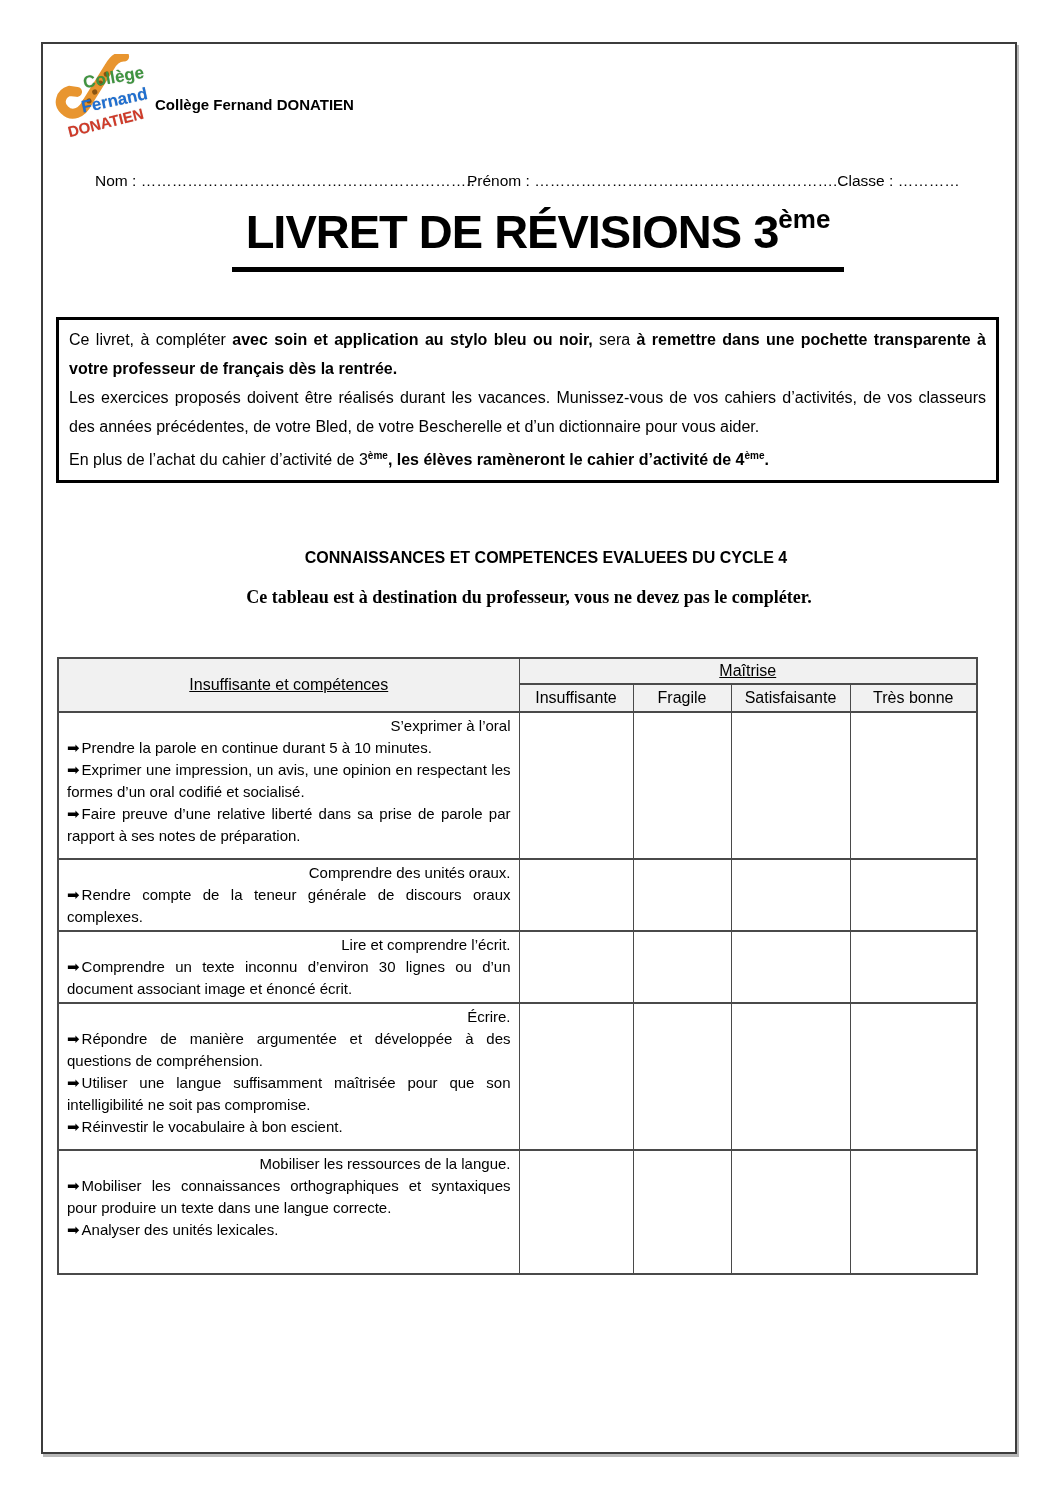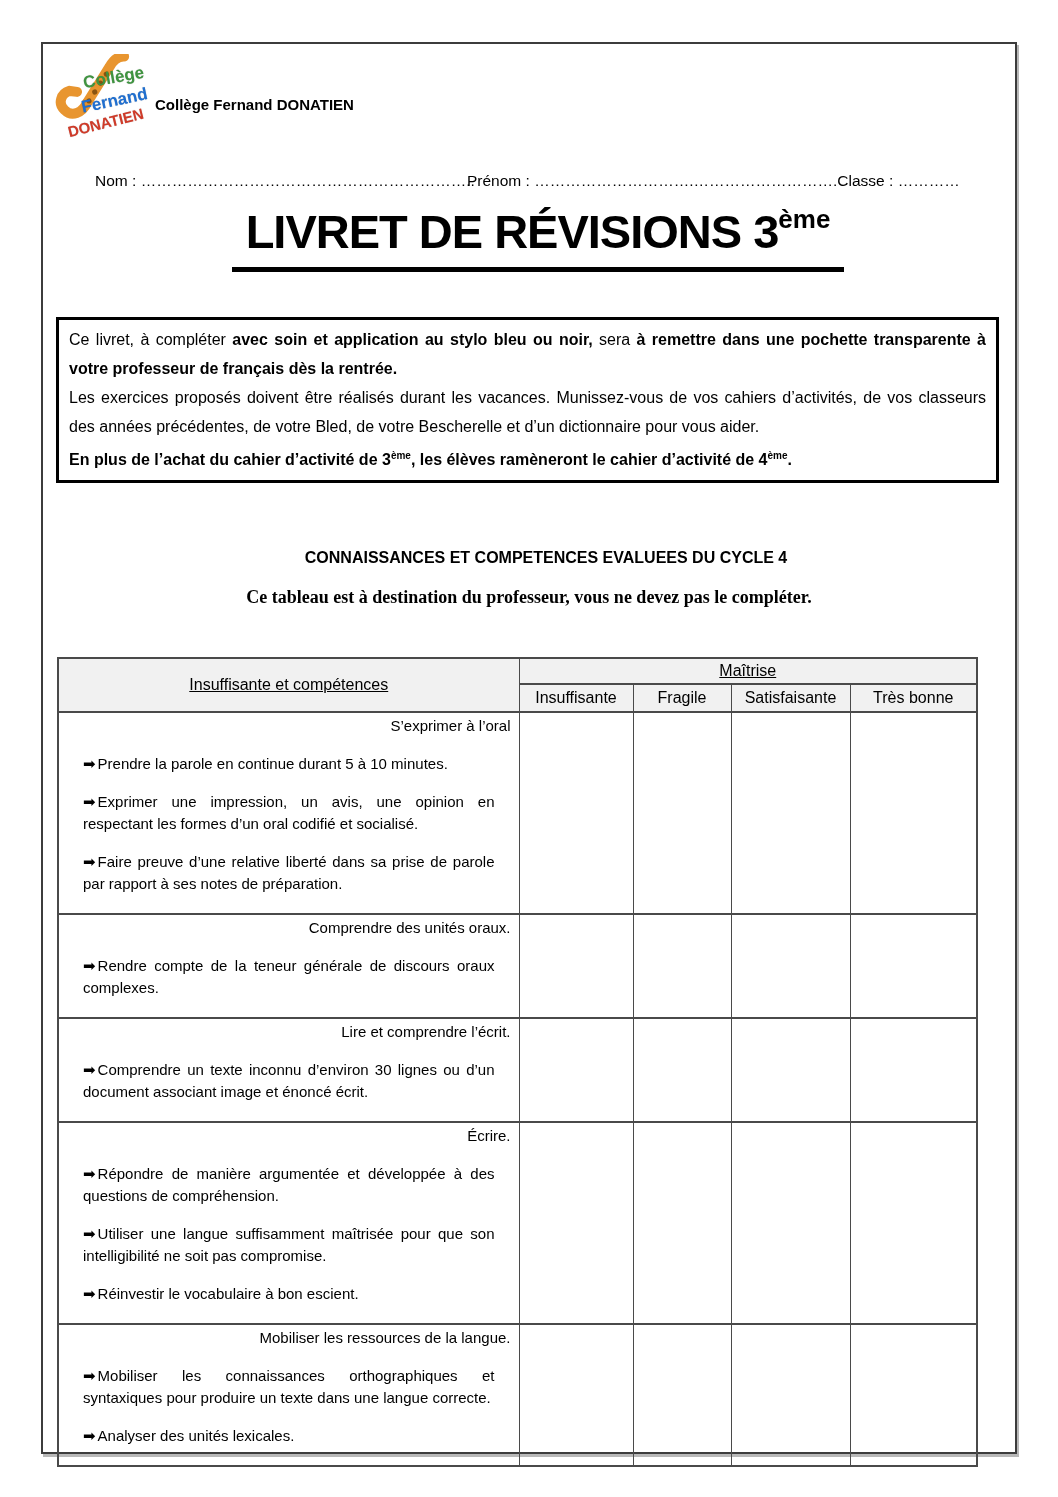--- a/index.html
+++ b/index.html
@@ -44,21 +44,21 @@
               table-layout:fixed;width:919px;border:2px solid #4a4a4a;}
   .comp-table th,.comp-table td{border:1px solid #4a4a4a;padding:0;}
   .comp-table thead th{background:#f1f1f1;font-weight:normal;font-size:16px;
                        text-align:center;vertical-align:middle;border-bottom-width:2px;}
   .comp-table thead tr.h1 th{height:24px;}
   .comp-table thead tr.h2 th{height:26px;}
   .u{text-decoration:underline;}
   .comp-table tbody td{border-top-width:2px;vertical-align:top;}
   .comp-cell{padding:2px 8px 2px 8px !important;font-size:15px;line-height:22px;}
   .row-title{text-align:right;}
-  .arrow-item{margin:16px;text-align:justify;}
+  .arrow-item{margin:0;text-align:justify;}
   .arrow{margin-right:2px;font-family:"DejaVu Sans","Liberation Sans",sans-serif;}
   .comp-table tbody tr:nth-child(1) td{height:141px;}
   .comp-table tbody tr:nth-child(2) td{height:66px;}
   .comp-table tbody tr:nth-child(3) td{height:66px;}
   .comp-table tbody tr:nth-child(4) td{height:141px;}
   .comp-table tbody tr:nth-child(5) td{height:118px;}
 </style>
 </head>
 <body>
 
@@ -98,21 +98,21 @@
 
     <div class="title-row">
       <span class="title-wrap">
         <span class="title-main">LIVRET DE RÉVISIONS 3</span><span class="title-sup">ème</span>
       </span>
     </div>
 
     <div class="inst-box" id="instruction-box">
         <p><span>Ce livret, à compléter </span><span style="font-weight: bold;">avec soin et application au stylo bleu ou noir,</span><span> sera </span><span style="font-weight: bold;">à remettre dans une pochette transparente à votre professeur de français dès la rentrée</span><span style="font-weight: bold;">.</span></p>
         <p><span>Les exercices proposés doivent être réalisés durant les vacances. Munissez-vous de vos cahiers d’activités, de vos classeurs des années précédentes, de votre Bled, de votre Bescherelle et d’un dictionnaire pour vous aider.</span></p>
-        <p><span style="font-weight: bold;">En plus de l’achat du cahier d’activité de 3</span><sup style="font-weight: bold;">ème</sup><span style="font-weight: bold;">, les élèves ramèneront le cahier d’activité de 4</span><sup style="font-weight: bold;">ème</sup><span style="font-weight: bold;">.</span></p>
+        <p><span style="font-weight: normal;">En plus de l’achat du cahier d’activité de 3</span><sup style="font-weight: bold;">ème</sup><span style="font-weight: bold;">, les élèves ramèneront le cahier d’activité de 4</span><sup style="font-weight: bold;">ème</sup><span style="font-weight: bold;">.</span></p>
       </div>
 
     <div class="h-caps">CONNAISSANCES ET COMPETENCES EVALUEES DU CYCLE 4</div>
     <div class="h-note">Ce tableau est à destination du professeur, vous ne devez pas le compléter.</div>
 
     <table class="comp-table">
       <colgroup>
         <col style="width:461px">
           <col style="width:114px">
           <col style="width:98px">

